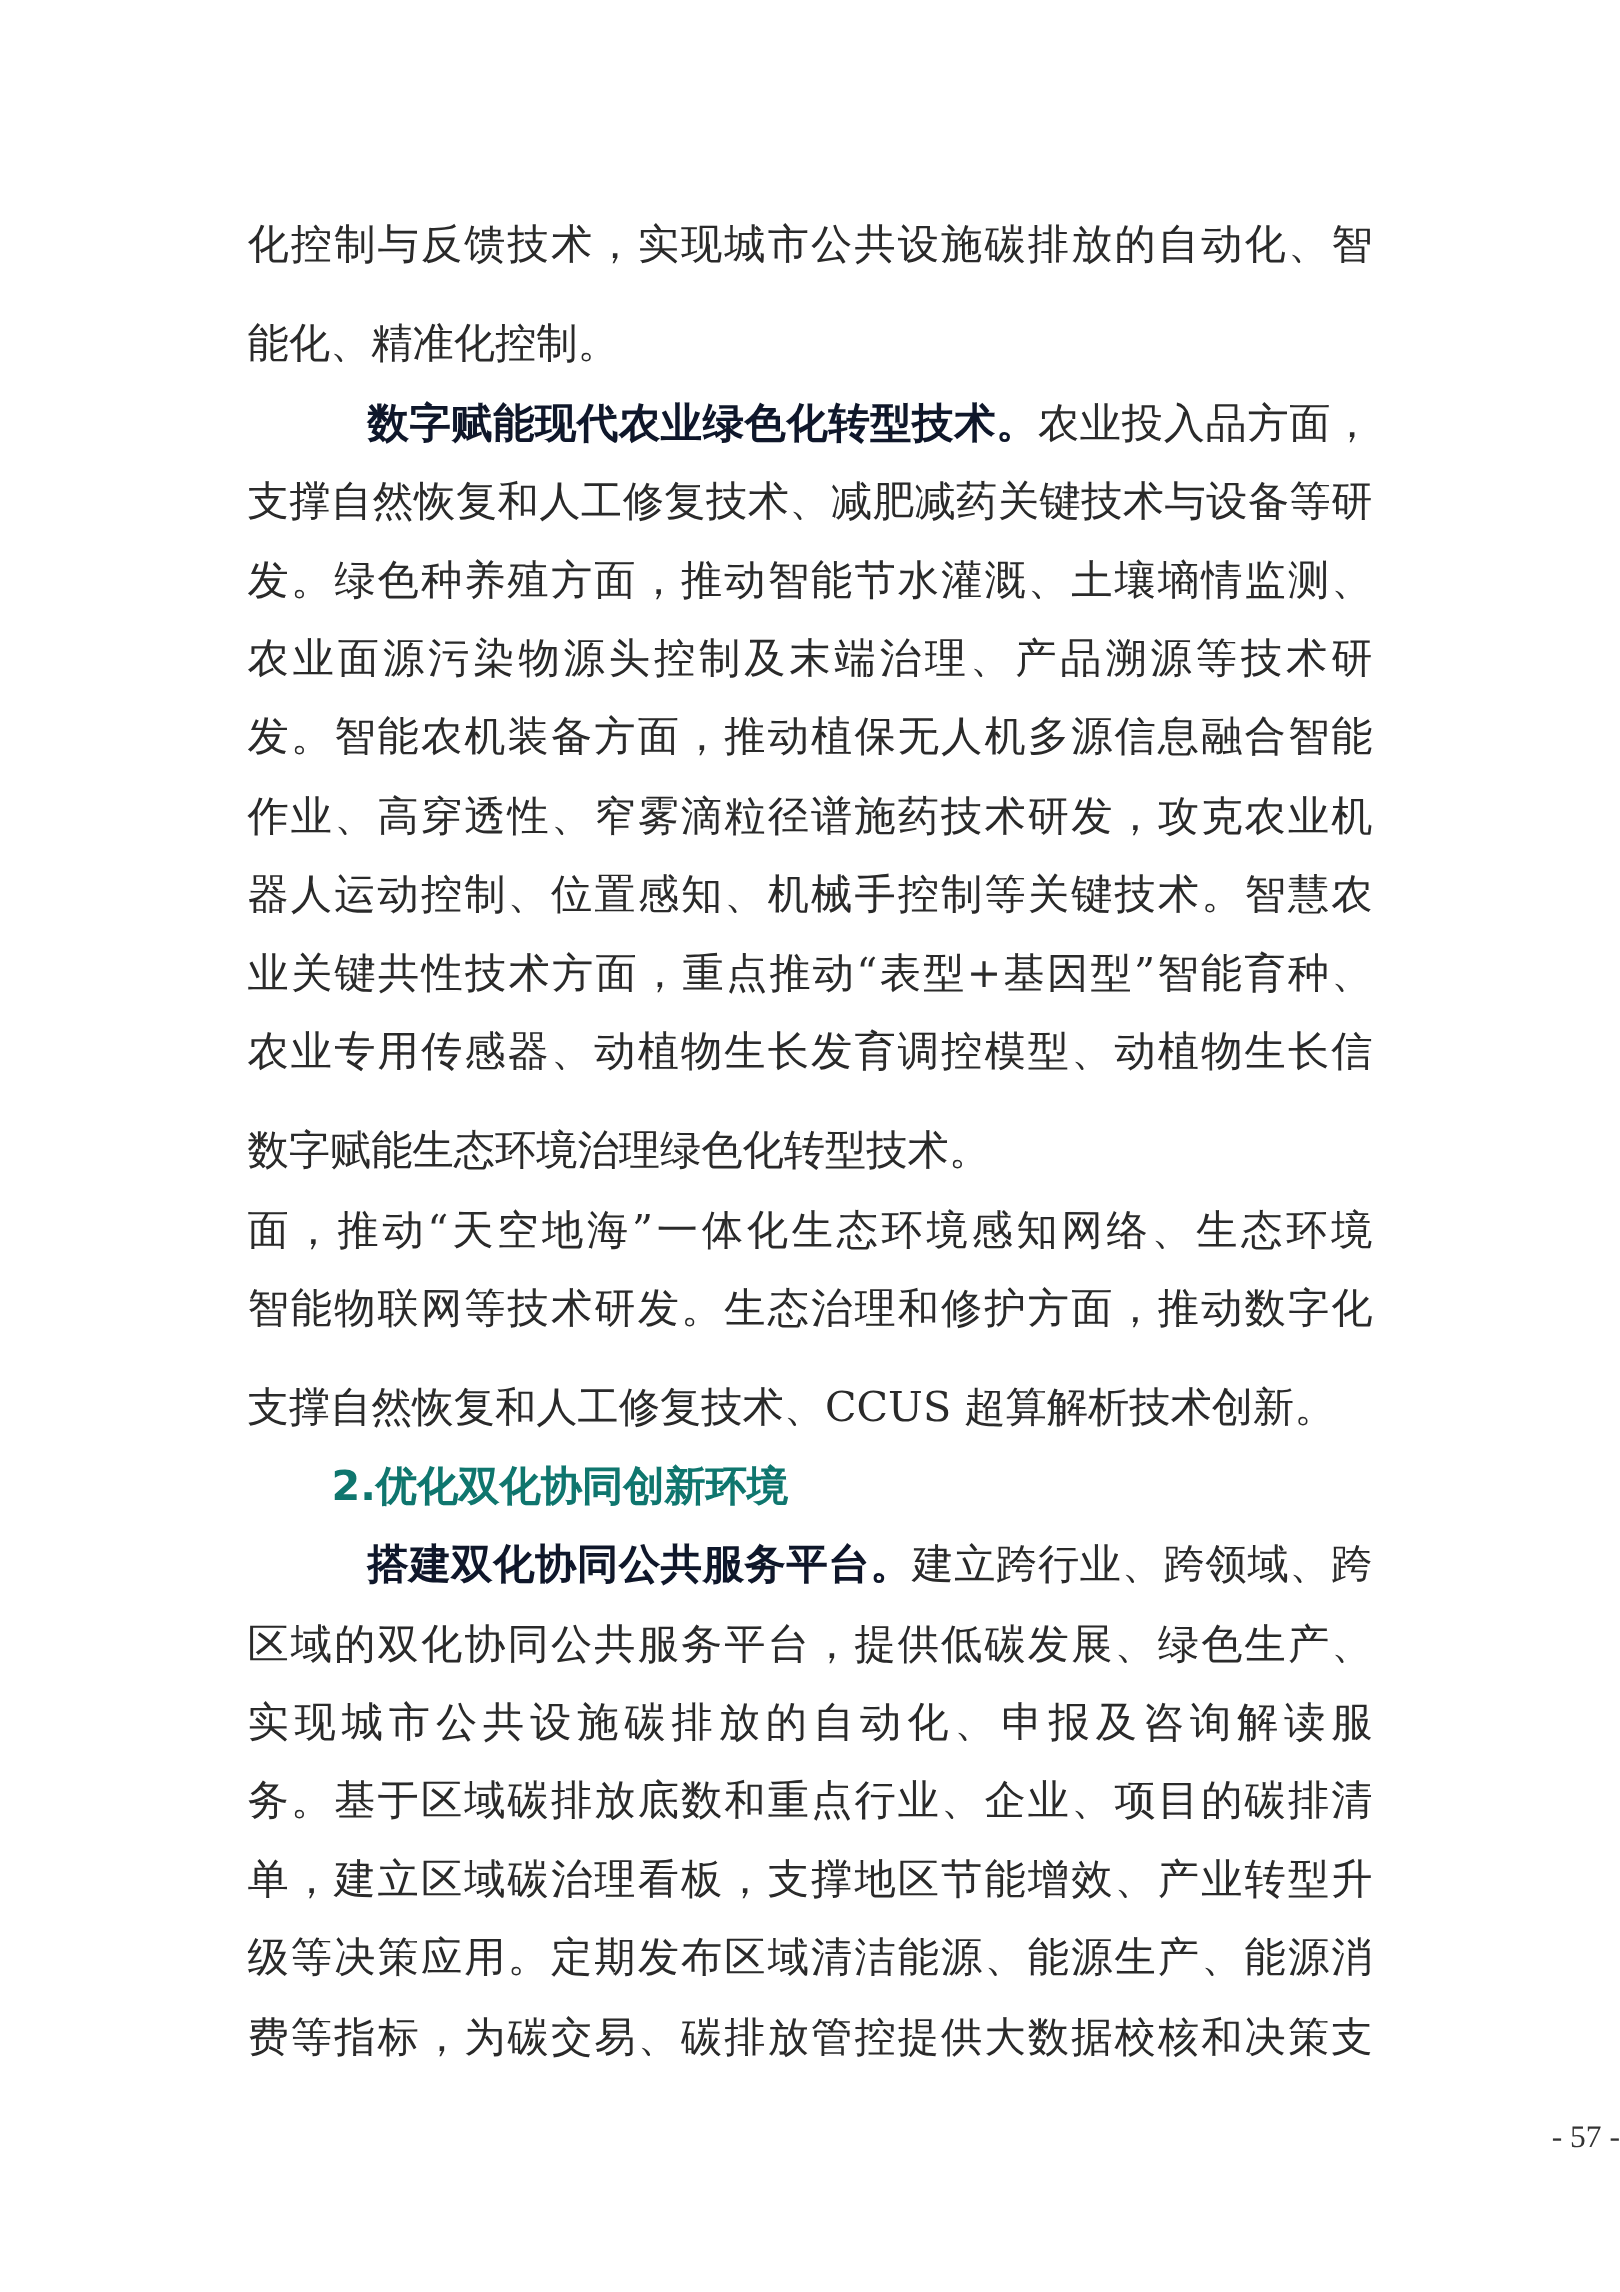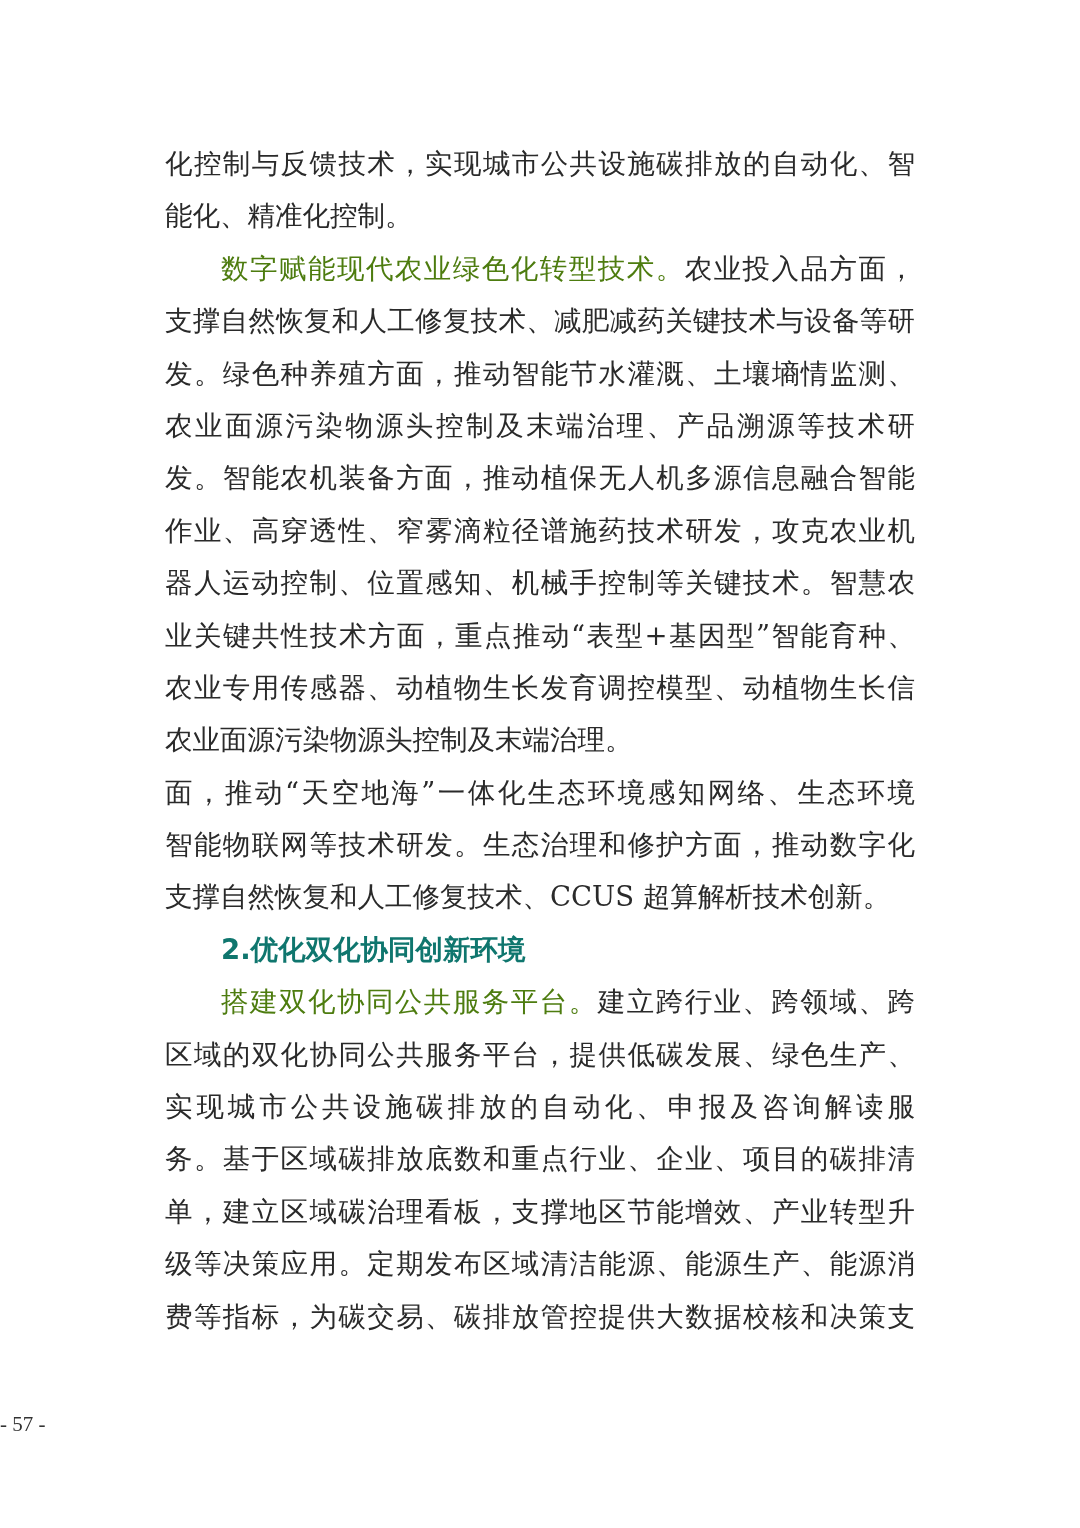--- a/index.html
+++ b/index.html
@@ -34,42 +34,44 @@
       line-height: 46px;
       font-size: 27.5px;
       white-space: nowrap;
       text-align: justify;
       text-align-last: justify;
       letter-spacing: 0px;
       color: #2a2a2a;
     }
     .line.last {
       text-align-last: left;
+      margin-top: 14px;
     }
     .line.indent {
       padding-left: 56px;
       box-sizing: border-box;
     }
     .bold {
       font-family: "DejaVu Sans", "Liberation Sans", sans-serif;
-      font-weight: normal;
-      color: #4d7c0f;
+      font-weight: bold;
+      color: #0f172a;
+      margin-left: 24px;
     }
     .heading {
       font-family: "DejaVu Sans", "Liberation Sans", sans-serif;
       font-weight: bold;
       color: #0f766e;
       text-align-last: left;
     }
     .page-number {
       position: absolute;
       top: 1412px;
       left: 0;
       width: 1080px;
-      text-align: left;
+      text-align: right;
       font-family: "Liberation Serif", "DejaVu Serif", serif;
       font-size: 21px;
       color: #333333;
     }
   </style>
 </head>
 <body>
 
 <div class="page">
   <div class="body-text">
@@ -79,21 +81,21 @@
 
     <div class="line indent"><span class="bold">数字赋能现代农业绿色化转型技术。</span><span>农业投入品方面，</span></div>
     <div class="line">支撑自然恢复和人工修复技术、减肥减药关键技术与设备等研</div>
     <div class="line">发。绿色种养殖方面，推动智能节水灌溉、土壤墒情监测、</div>
     <div class="line">农业面源污染物源头控制及末端治理、产品溯源等技术研</div>
     <div class="line">发。智能农机装备方面，推动植保无人机多源信息融合智能</div>
     <div class="line">作业、高穿透性、窄雾滴粒径谱施药技术研发，攻克农业机</div>
     <div class="line">器人运动控制、位置感知、机械手控制等关键技术。智慧农</div>
     <div class="line">业关键共性技术方面，重点推动“表型+基因型”智能育种、</div>
     <div class="line">农业专用传感器、动植物生长发育调控模型、动植物生长信</div>
-    <div class="line last">农业面源污染物源头控制及末端治理。</div>
+    <div class="line last">数字赋能生态环境治理绿色化转型技术。</div>
 
     <div class="line">面，推动“天空地海”一体化生态环境感知网络、生态环境</div>
     <div class="line">智能物联网等技术研发。生态治理和修护方面，推动数字化</div>
     <div class="line last">支撑自然恢复和人工修复技术、CCUS 超算解析技术创新。</div>
 
     <div class="line indent heading">2.优化双化协同创新环境</div>
 
     <div class="line indent"><span class="bold">搭建双化协同公共服务平台。</span><span>建立跨行业、跨领域、跨</span></div>
     <div class="line">区域的双化协同公共服务平台，提供低碳发展、绿色生产、</div>
     <div class="line">实现城市公共设施碳排放的自动化、申报及咨询解读服</div>

